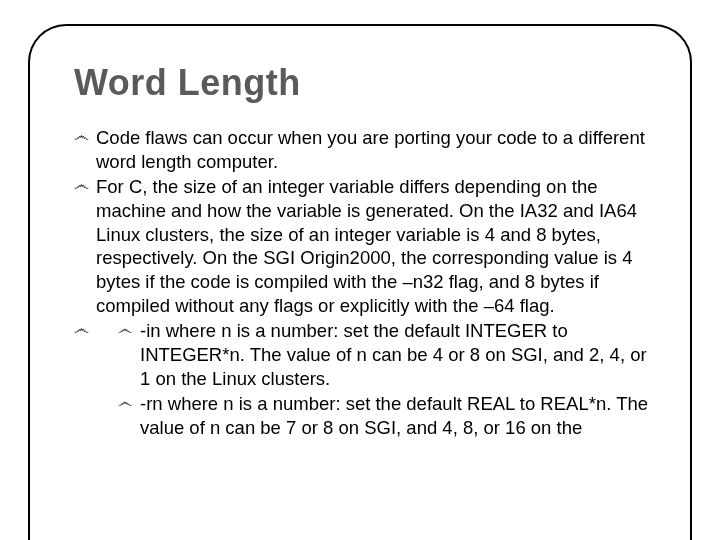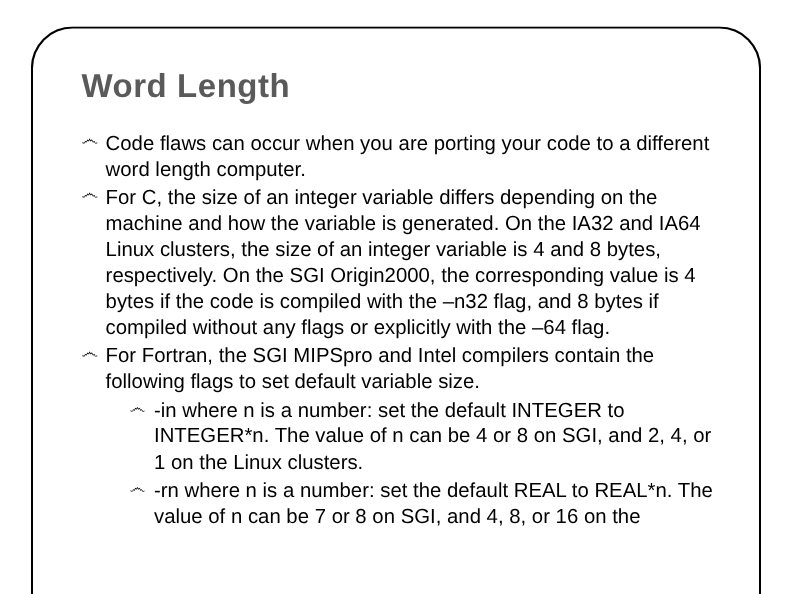--- a/index.html
+++ b/index.html
@@ -16,21 +16,21 @@
     left: 28px;
     right: 28px;
     bottom: 0;
     border: 2px solid #000;
     border-bottom: none;
     border-radius: 38px 38px 0 0;
     padding: 36px 40px 0 44px;
     overflow: hidden;
   }
   .title {
-    font-size: 30px;
+    font-size: 36px;
     font-weight: bold;
     color: #5a5a5a;
     margin-bottom: 22px;
     letter-spacing: 0.5px;
   }
   .body {
     font-size: 18.5px;
     line-height: 1.28;
     color: #000;
   }
@@ -75,21 +75,20 @@
       <span>Code flaws can occur when you are porting your code to a different word length computer.</span>
     </div>
 
     <div class="bullet">
       <span class="glyph">෴</span>
       <span>For C, the size of an integer variable differs depending on the machine and how the variable is generated. On the IA32 and IA64 Linux clusters, the size of an integer variable is 4 and 8 bytes, respectively. On the SGI Origin2000, the corresponding value is 4 bytes if the code is compiled with the –n32 flag, and 8 bytes if compiled without any flags or explicitly with the –64 flag.</span>
     </div>
 
     <div class="bullet">
       <span class="glyph">෴</span>
-      <span>For Fortran, the SGI MIPSpro and Intel compilers contain the following flags to set default variable size.</span>
       <div class="sub">
         <div class="subbullet">
           <span class="glyph">෴</span>
           <span class="italic">-in</span><span> where n is a number: set the default INTEGER to INTEGER*n. The value of n can be 4 or 8 on SGI, and 2, 4, or 1 on the Linux clusters.</span>
         </div>
         <div class="subbullet">
           <span class="glyph">෴</span>
           <span class="italic">-rn</span><span> where n is a number: set the default REAL to REAL*n. The value of n can be 7 or 8 on SGI, and 4, 8, or 16 on the</span>
         </div>
       </div>

